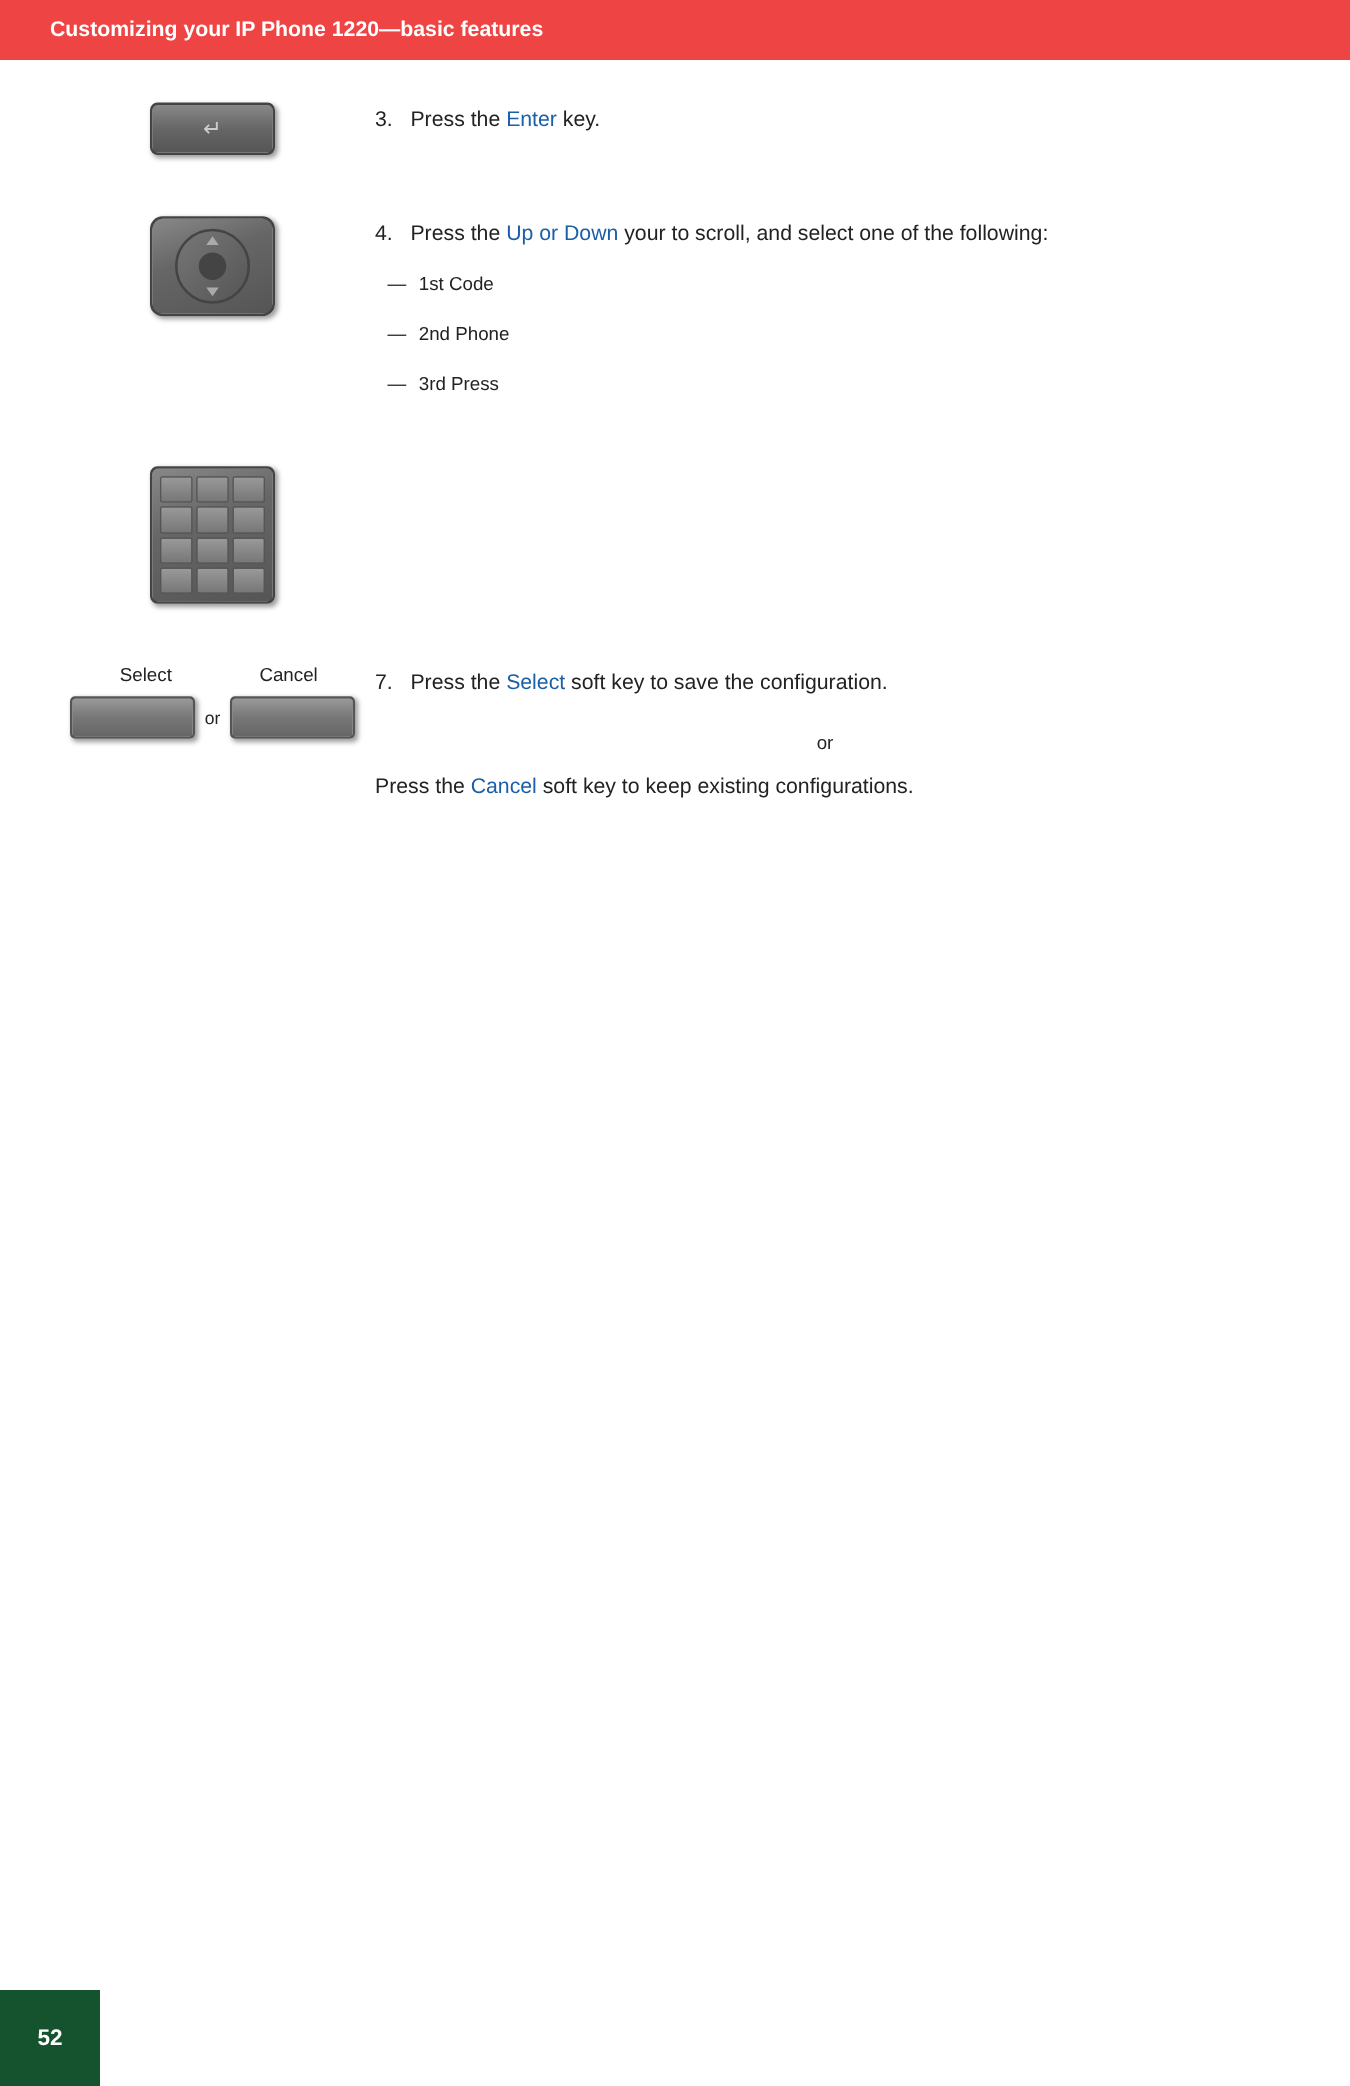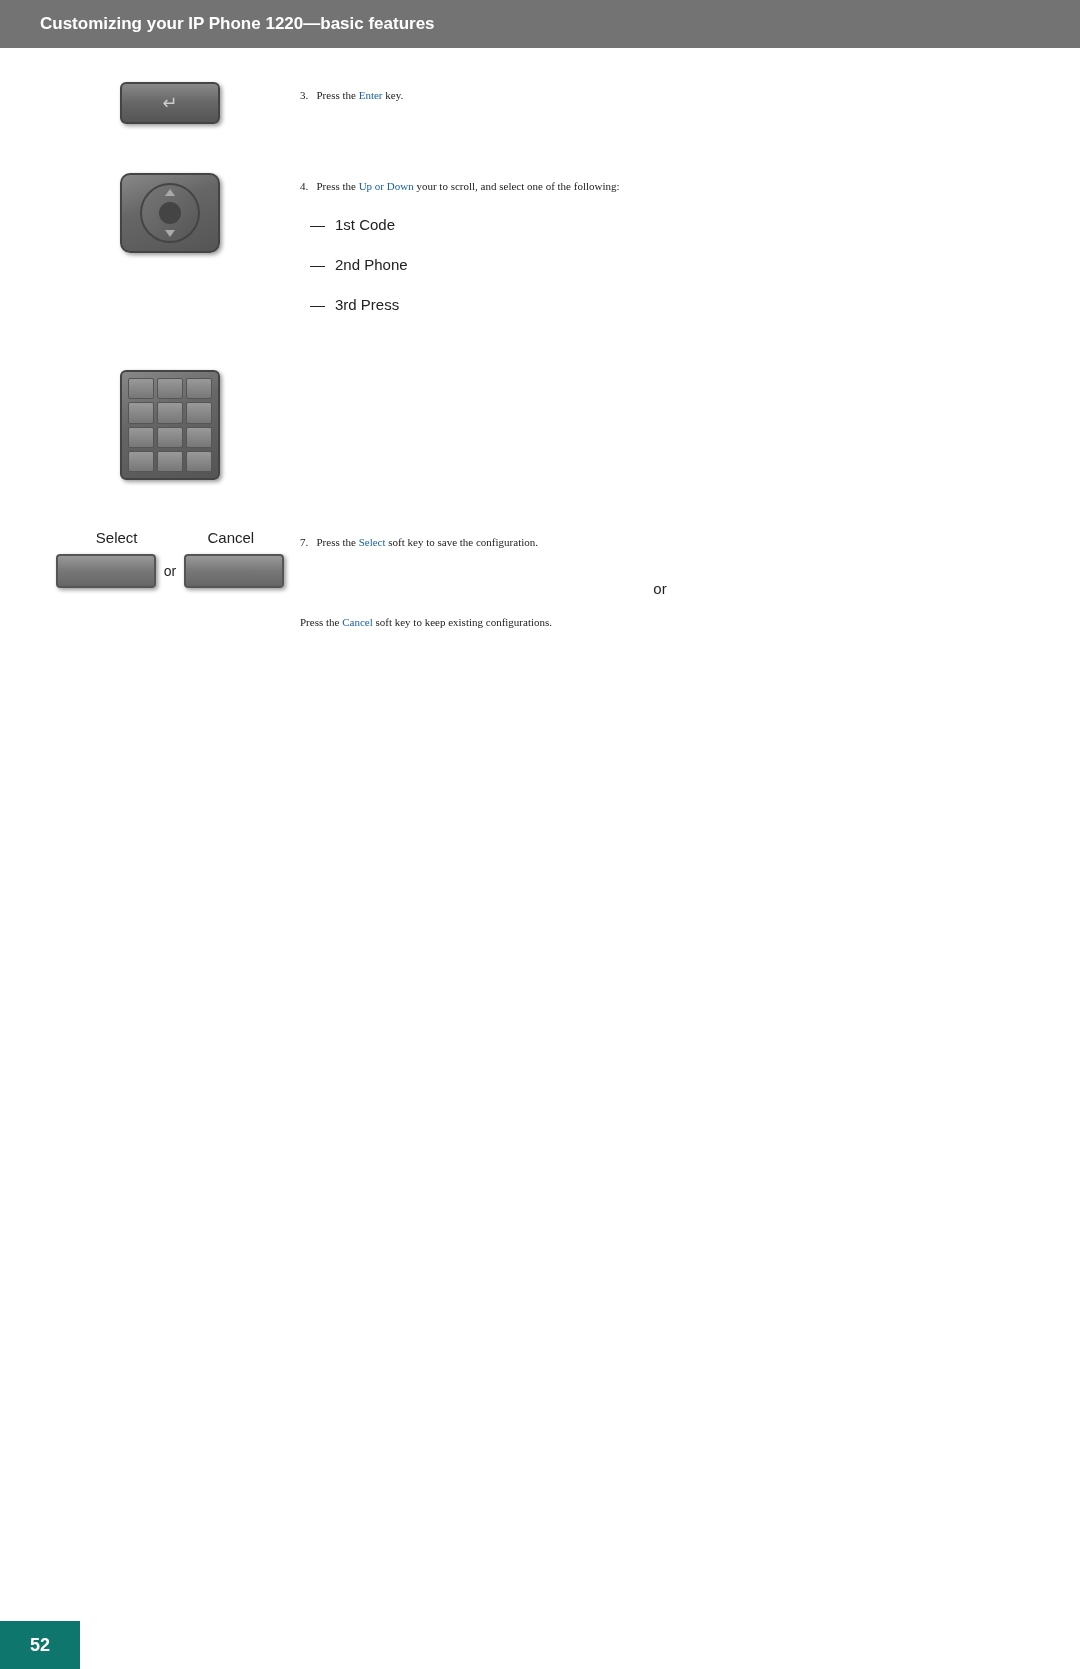--- a/index.html
+++ b/index.html
@@ -9,21 +9,21 @@
       min-height: 1669px;
       background: #ffffff;
       font-family: Arial, sans-serif;
       font-size: 15px;
       color: #222;
       position: relative;
     }
 
     
     .header-bar {
-      background: #737373;
+      background: #ef4444;
       padding: 14px 40px;
       width: 100%;
     }
     .header-bar h1 {
       color: #ffffff;
       font-size: 17px;
       font-weight: bold;
     }
 
     
@@ -200,35 +200,34 @@
       margin-right: 10px;
       color: #222;
     }
 
     
     .footer {
       position: absolute;
       bottom: 0;
       left: 0;
       width: 80px;
-      height: 48px;
-      background: #0f766e;
+      height: 77px;
+      background: #14532d;
       display: flex;
       align-items: center;
       justify-content: center;
     }
     .footer span {
       color: #ffffff;
       font-size: 18px;
       font-weight: bold;
     }
 
     .step-text {
-      font-size: 11px;
-      font-family: Liberation Serif, serif;
+      font-size: 17px;
     }
   </style>
 </head>
 <body>
 
 <div class="header-bar">
   <h1>Customizing your IP Phone 1220—basic features</h1>
 </div>
 
 <div class="content">

